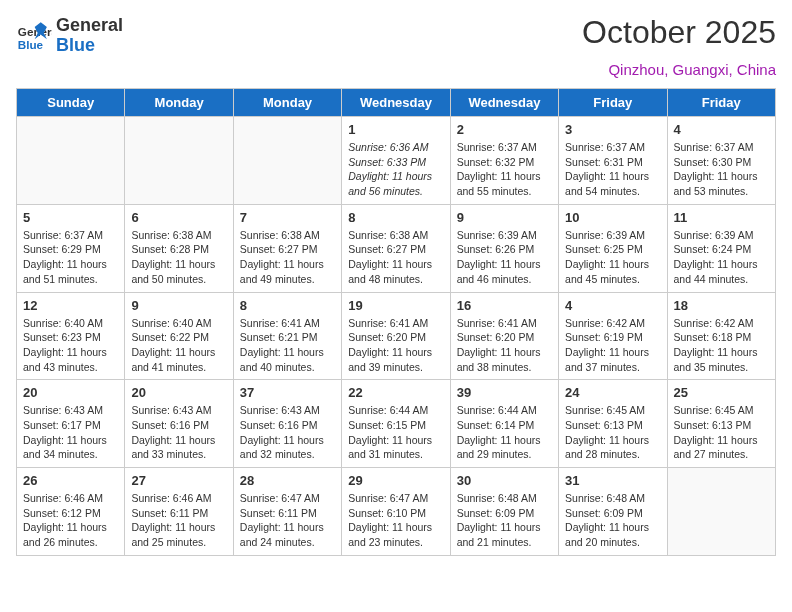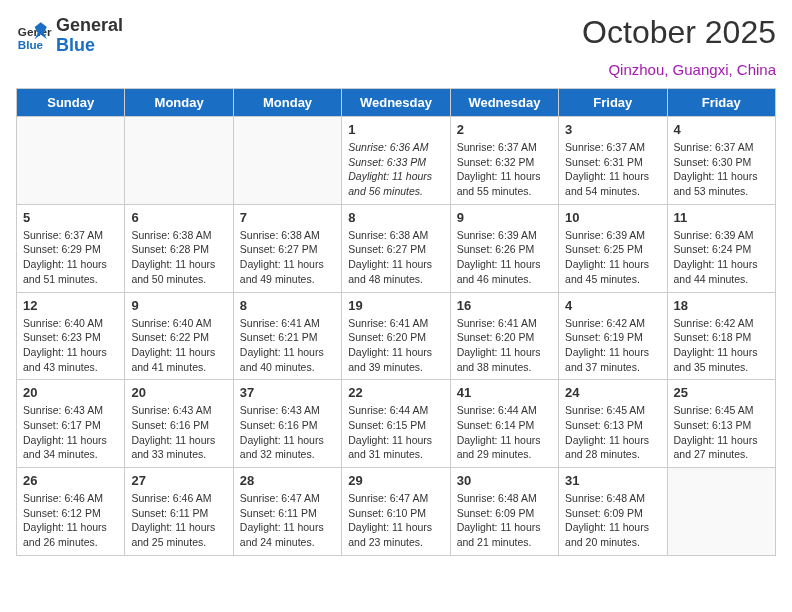--- a/index.html
+++ b/index.html
@@ -260,21 +260,21 @@
 Sunset: 6:16 PM
 Daylight: 11 hours and 32 minutes.</div>
         </td>
         <td>
           <span class="day-num">22</span>
           <div class="day-info" style="white-space: pre-line;">Sunrise: 6:44 AM
 Sunset: 6:15 PM
 Daylight: 11 hours and 31 minutes.</div>
         </td>
         <td>
-          <span class="day-num">41</span>
+          <span class="day-num">39</span>
           <div class="day-info" style="white-space: pre-line;">Sunrise: 6:44 AM
 Sunset: 6:14 PM
 Daylight: 11 hours and 29 minutes.</div>
         </td>
         <td>
           <span class="day-num">24</span>
           <div class="day-info" style="white-space: pre-line;">Sunrise: 6:45 AM
 Sunset: 6:13 PM
 Daylight: 11 hours and 28 minutes.</div>
         </td>

